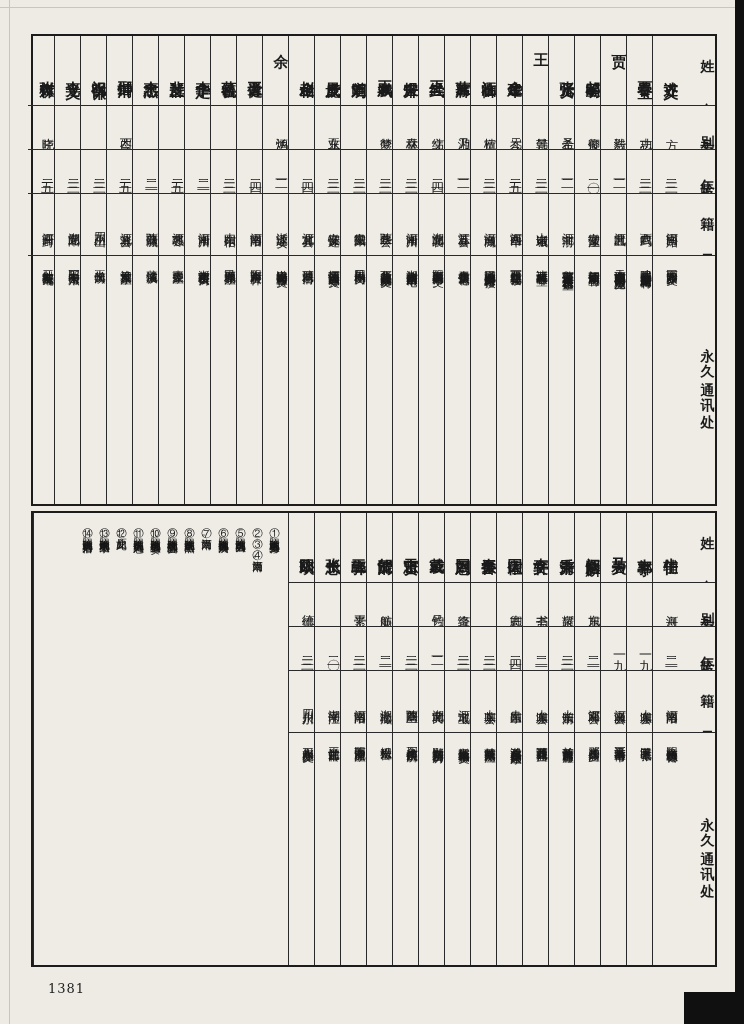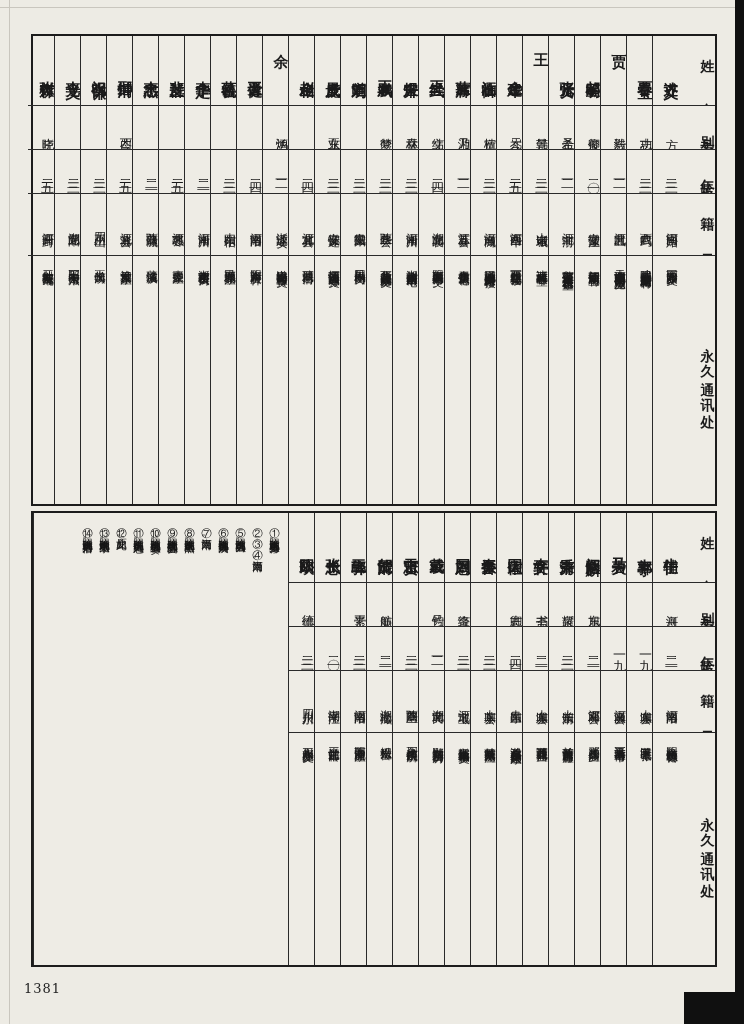--- a/index.html
+++ b/index.html
@@ -58,21 +58,21 @@
   .notes{
     flex:1 1 auto;writing-mode:vertical-rl;text-orientation:upright;
     border-left:1px solid #2a2a2a;box-sizing:border-box;
     padding:6px 5px 0 0;
     font-size:10.5px;line-height:1.62;letter-spacing:0.5px;
     color:#161616;
   }
   .note-line{margin:0;}
 
   .page-number{
-    position:absolute;left:24px;top:981px;
+    position:absolute;left:48px;top:981px;
     font-size:13px;letter-spacing:1px;color:#222;
     font-family:"DejaVu Serif","Liberation Serif",serif;
   }
 </style>
 </head>
 <body>
 
 <div class="page">
   <div class="edge-top"></div>
   <div class="edge-left"></div>

